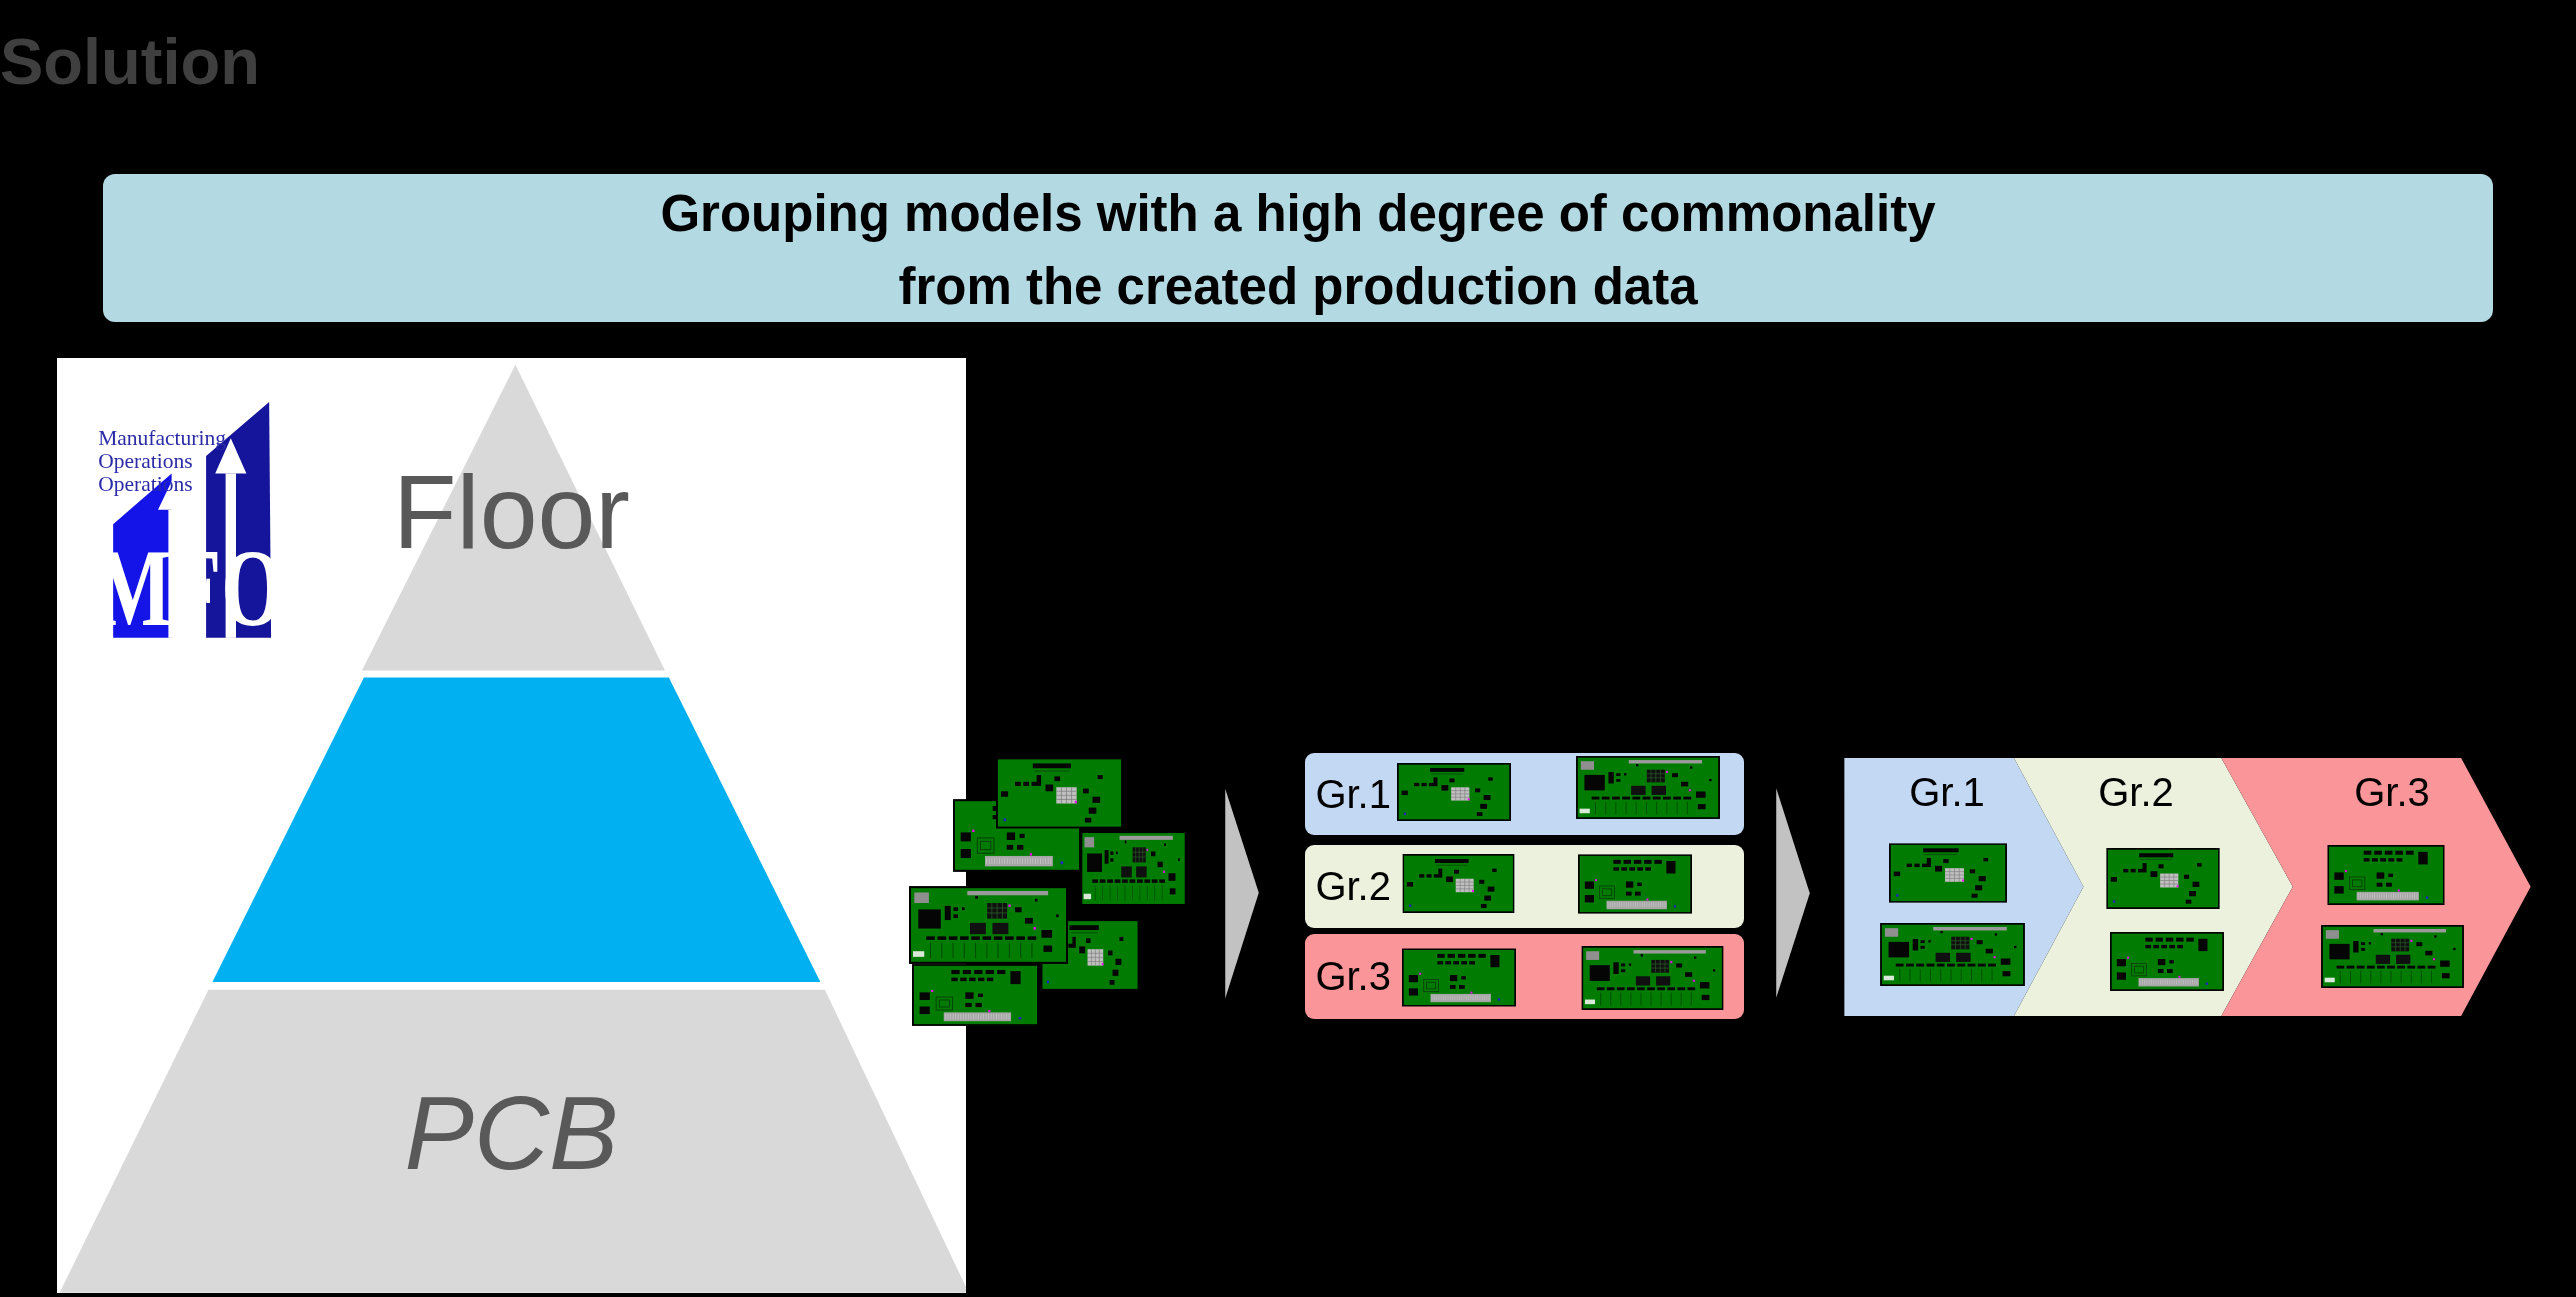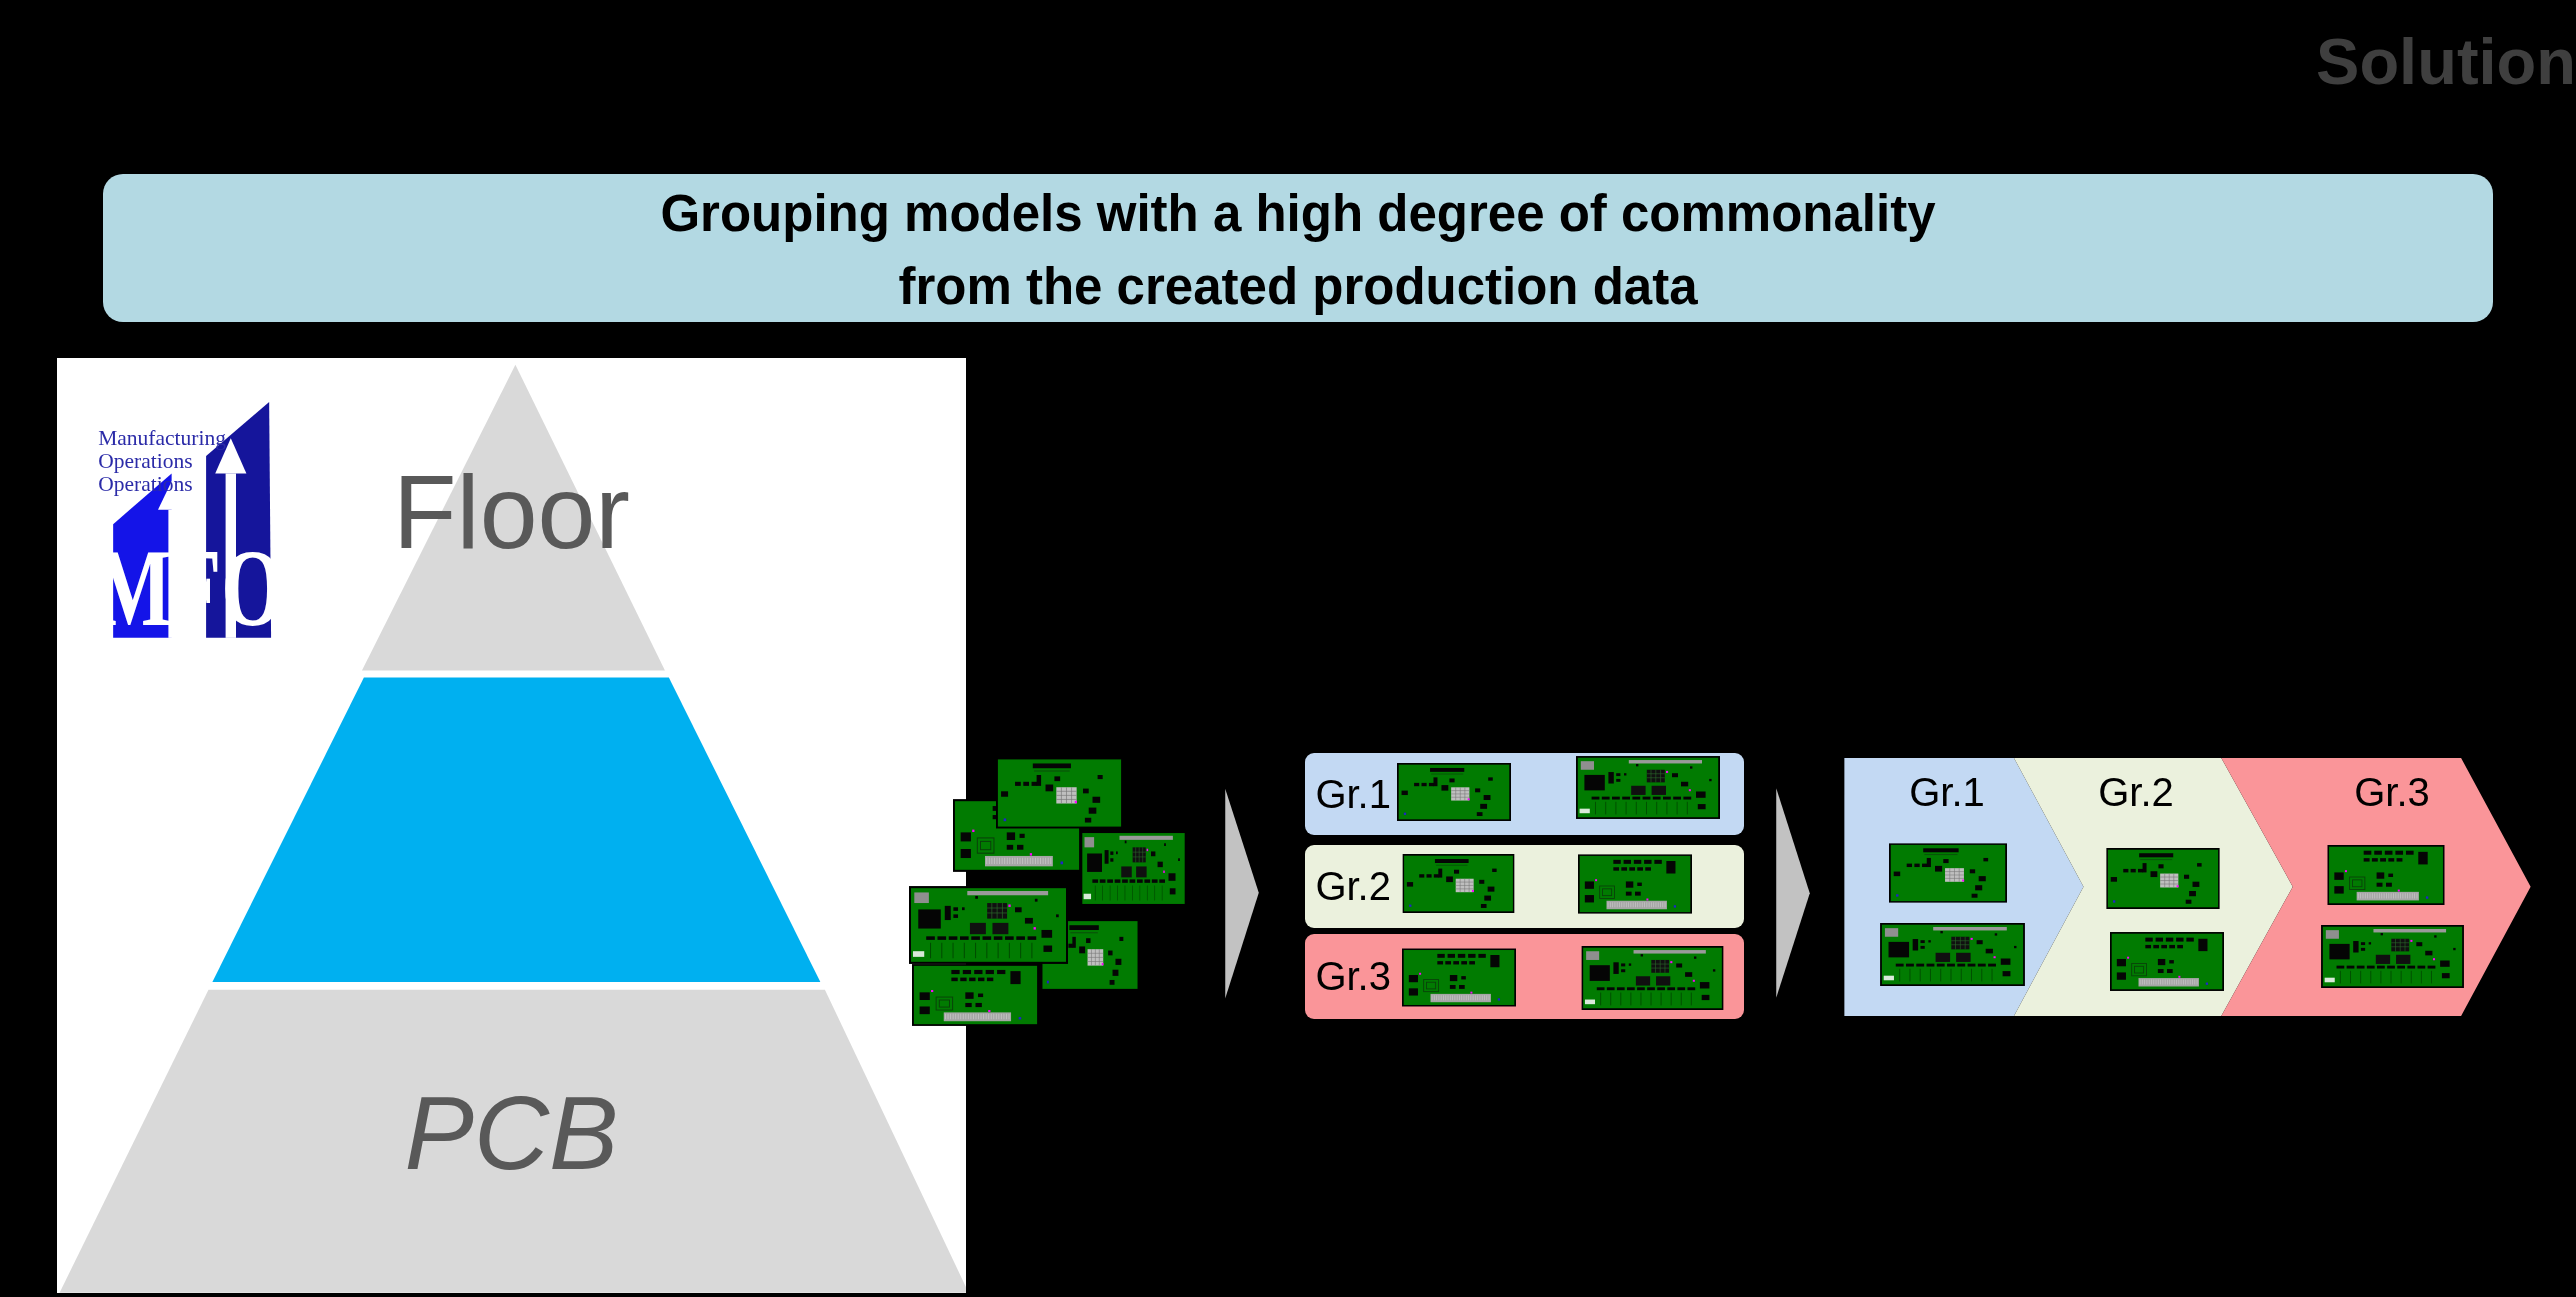--- a/index.html
+++ b/index.html
@@ -1,25 +1,25 @@
 <!DOCTYPE html>
 <html style="font-size:10.4px"><head>
 <meta charset="utf-8">
 <style>
   html,body{margin:0;padding:0;background:#000;}
   .slide{position:relative;width:2576px;height:1298px;background:#000;overflow:hidden;
          font-family:"Liberation Sans",sans-serif;}
 
   
-  .title{position:absolute;left:0;top:26px;width:100%;text-align:right;
+  .title{position:absolute;left:0;top:26px;width:100%;text-align:left;
          font-size:65px;line-height:72px;font-weight:700;color:#3F3F3F;}
 
   
   .banner{position:absolute;left:103px;top:174px;width:2390px;height:148px;
-          background:#B3D9E3;border-radius:20px;text-align:center;}
+          background:#B3D9E3;border-radius:12px;text-align:center;}
   .banner .bline{font-size:51px;line-height:73px;font-weight:700;color:#000;}
   .banner .bwrap{padding-top:2.6px;}
 
   
   .panel{position:absolute;left:57px;top:358px;width:909px;height:935px;
          background:#fff;overflow:hidden;}
   .panel svg.pyr{position:absolute;left:0;top:0;}
   .pyr-label{position:absolute;left:0;width:100%;text-align:center;
              font-size:104px;line-height:104px;}
   .pyr-floor{top:102px;color:#595959;}

